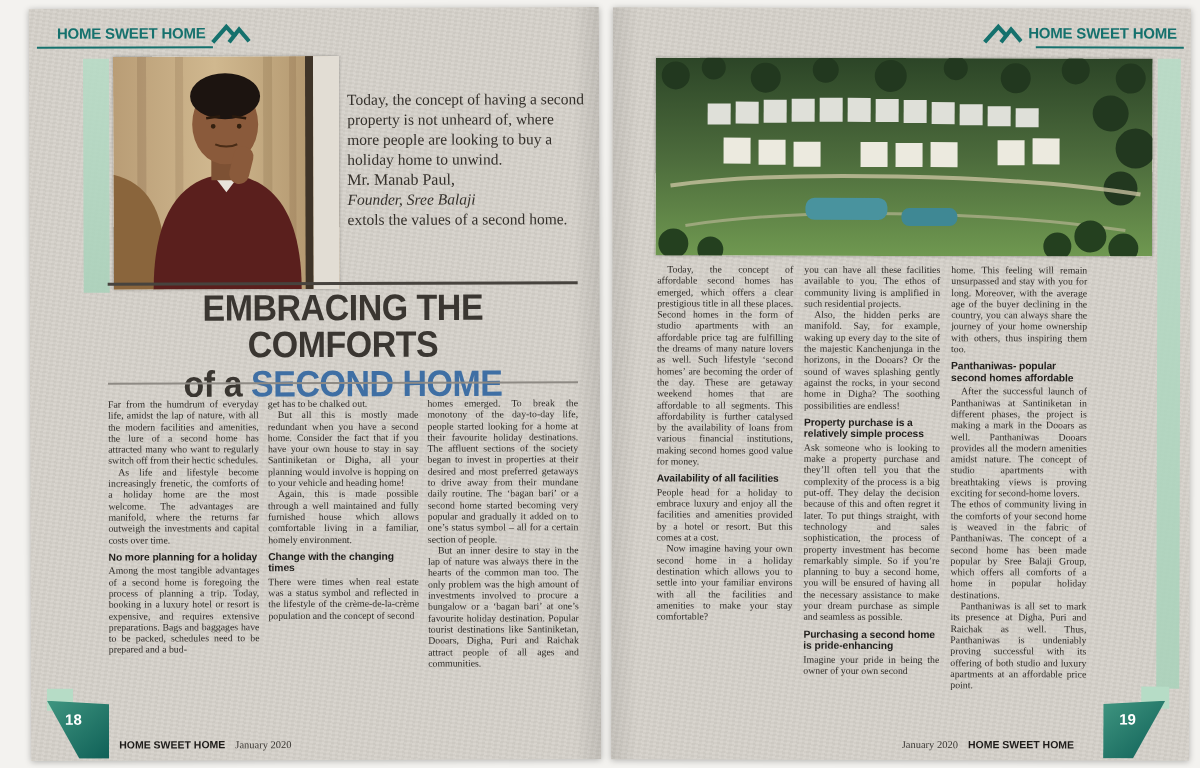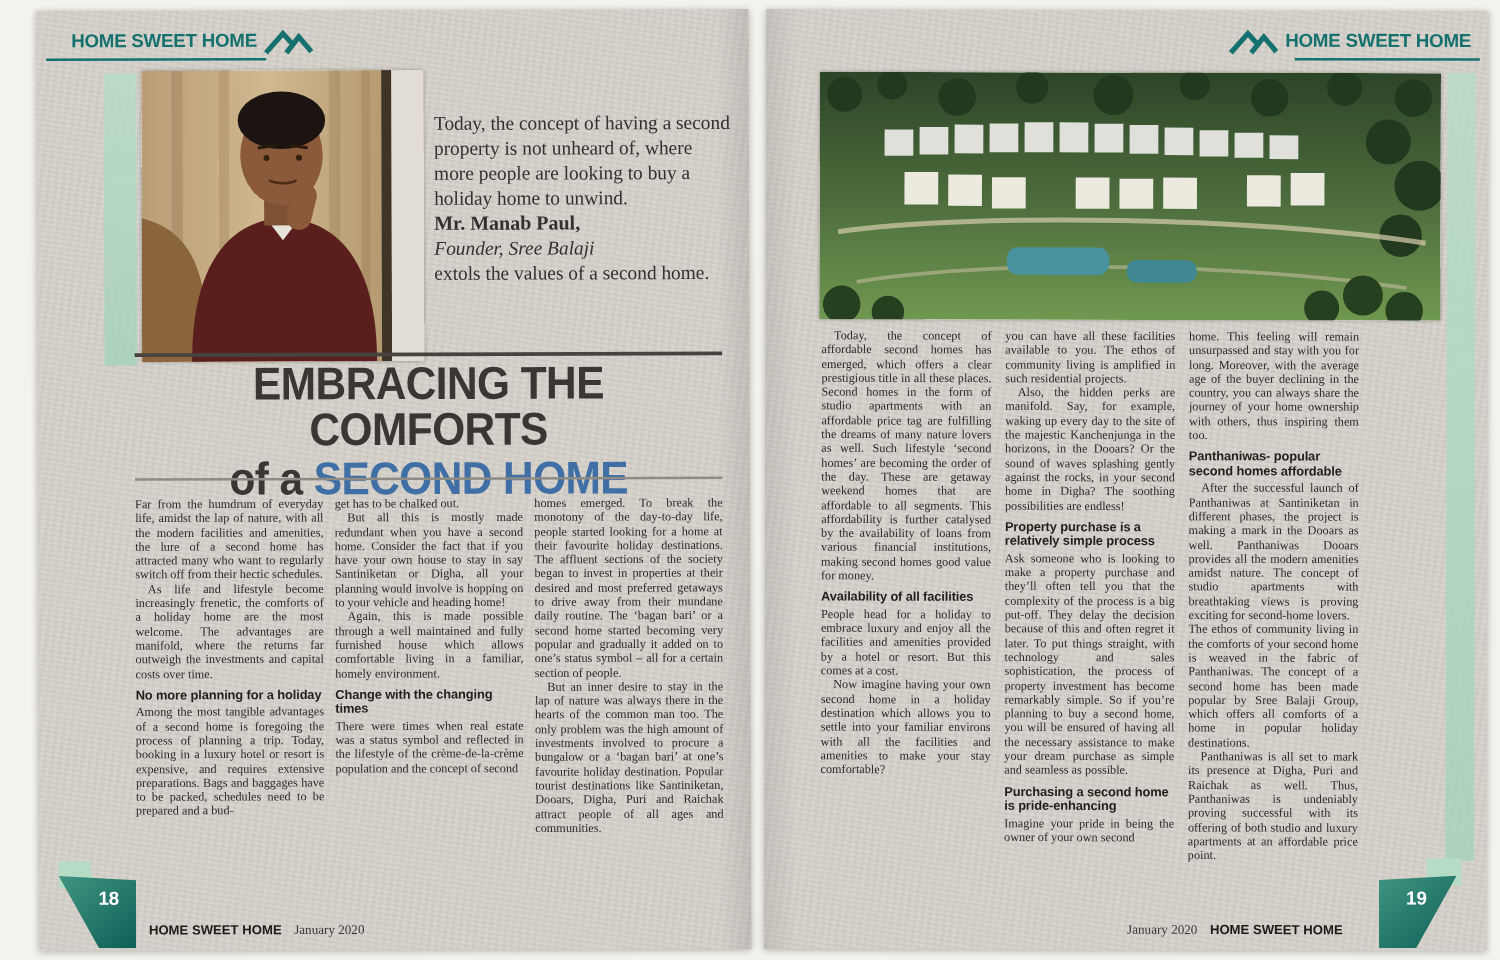--- a/index.html
+++ b/index.html
@@ -43,21 +43,21 @@
 
   
   .portrait{position:absolute;left:84px;top:48px;width:226px;height:233px;overflow:hidden;
         box-shadow:0 0 3px rgba(0,0,0,.3)}
   .aerial{position:absolute;left:43px;top:50px;width:497px;height:198px;overflow:hidden;
         box-shadow:0 0 3px rgba(0,0,0,.3)}
   .portrait svg,.aerial svg{display:block;width:100%;height:100%}
 
   
   .intro{position:absolute;left:318px;top:82px;width:238px;font-size:15.5px;line-height:20px;color:#34302b}
-  .intro .i-bold{font-weight:bold;font-size:16px}
+  .intro .i-bold{font-weight:normal;font-size:16px}
   .intro .i-italic{font-style:italic}
 
   
   .rule-dark{position:absolute;left:78px;top:274px;width:470px;height:3px;background:#47433e}
   .rule-gray{position:absolute;left:78px;top:374px;width:470px;height:2px;background:#8e8a84}
   .headline{position:absolute;left:78px;top:281px;width:470px;text-align:center;
         font-family:"Liberation Sans",sans-serif;font-weight:bold;color:#3a3631;line-height:1.0}
   .h-line1{display:block;font-size:34px;letter-spacing:-.5px;transform:scaleY(1.08);transform-origin:top}
   .h-line2{display:block;font-size:34px;letter-spacing:-.5px;margin-top:8px;transform:scaleY(1.08);transform-origin:top}
   .h-pre{margin-right:9px}
@@ -76,21 +76,21 @@
   
   .pfoot{position:absolute;top:730px;font-size:10.5px;display:flex;gap:10px;align-items:baseline;z-index:3}
   .lp-foot{left:88px}
   .rp-foot{right:115px}
   .pfoot b{font-family:"Liberation Sans",sans-serif;font-size:10.5px;letter-spacing:0;color:#1d1b19}
   .pfoot span{color:#3a3733}
 
   .badge{position:absolute;top:692px;width:62px;height:58px;z-index:2;
       background:linear-gradient(140deg,var(--badgeLight),var(--badgeDark));
       color:#fff;font-family:"Liberation Sans",sans-serif;font-weight:bold;font-size:15px;
-      display:flex;justify-content:center}
+      display:flex;}
   .badge-18{left:16px;clip-path:polygon(0 0,100% 6%,100% 100%,52% 100%)}
   .badge-18 span{margin:10px 0 0 18px}
   .badge-19{left:492px;clip-path:polygon(0 6%,100% 0,48% 100%,0 100%)}
   .badge-19 span{margin:10px 18px 0 16px}
 </style>
 </head>
 <body>
 
 <div class="scan">
 

